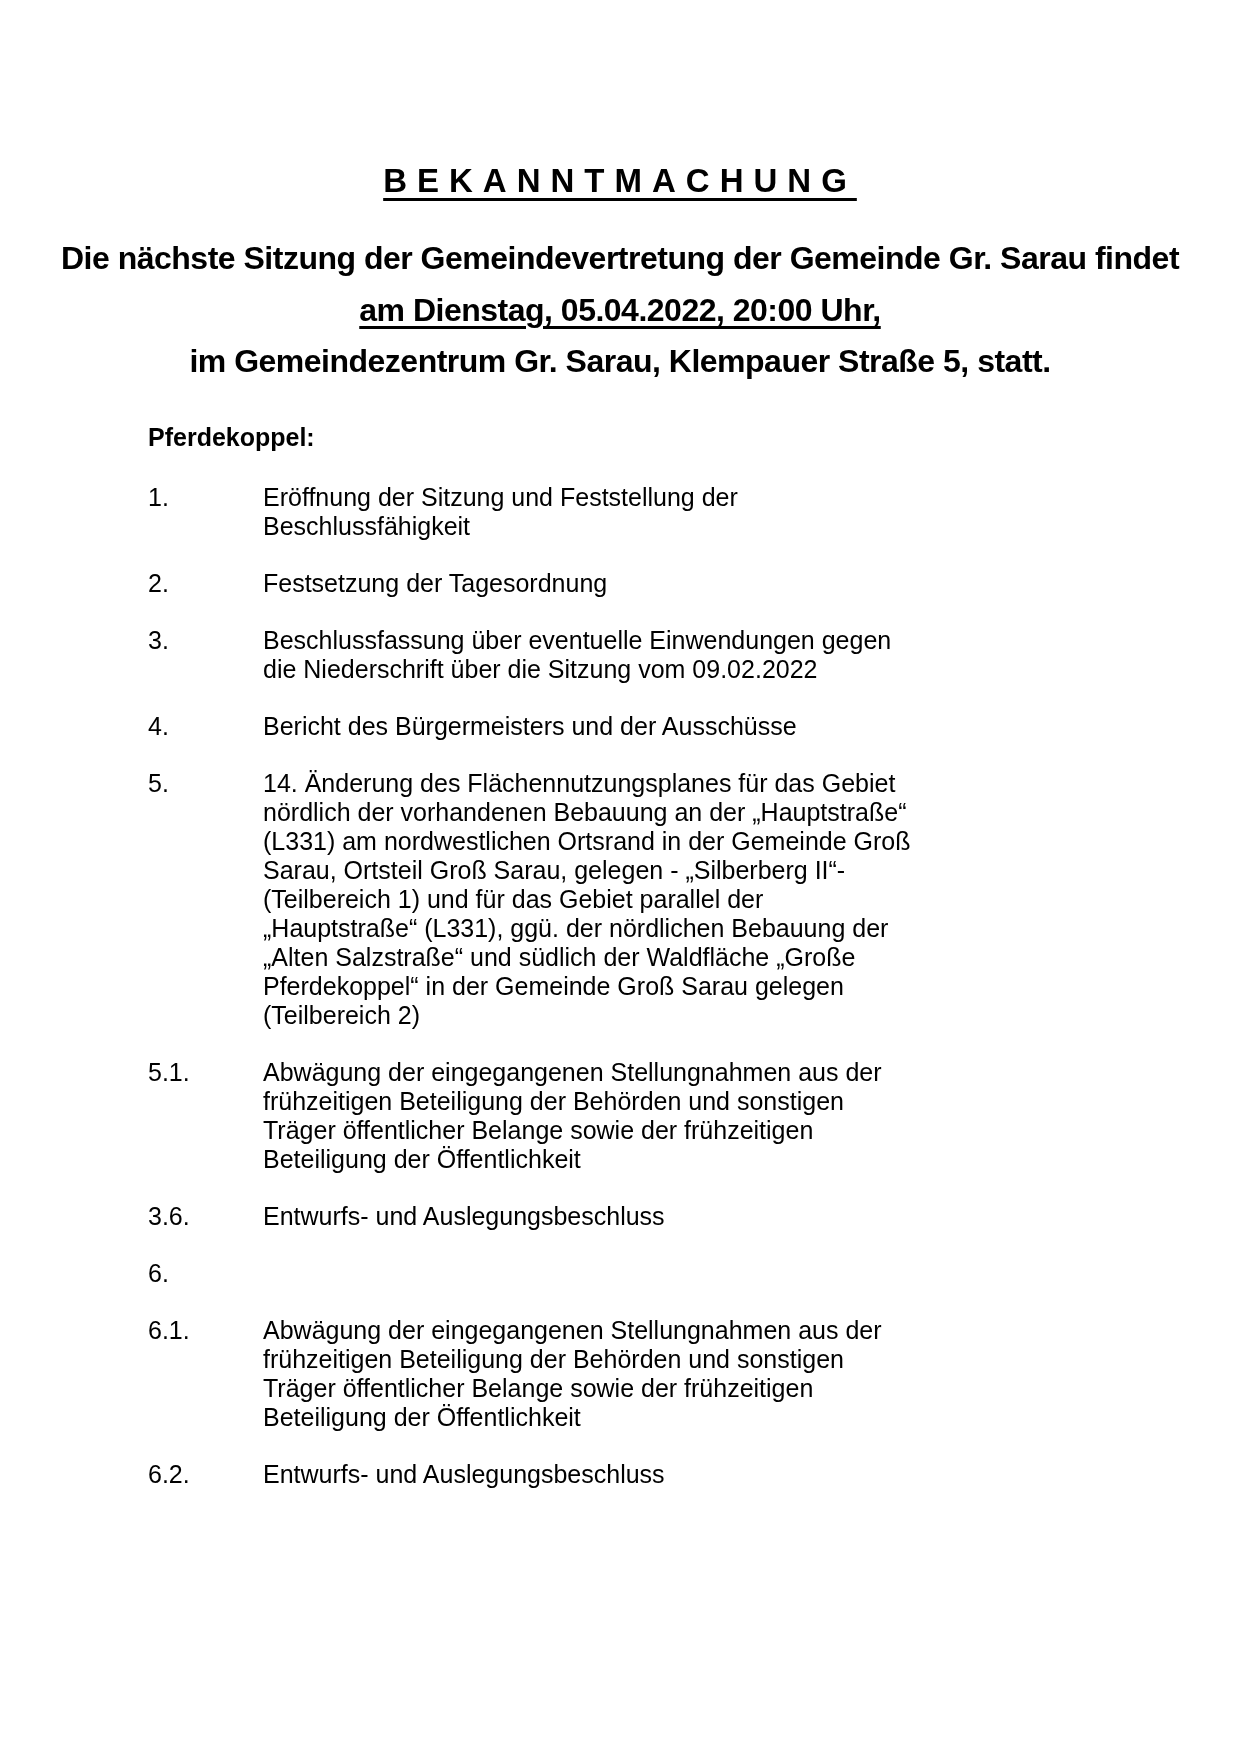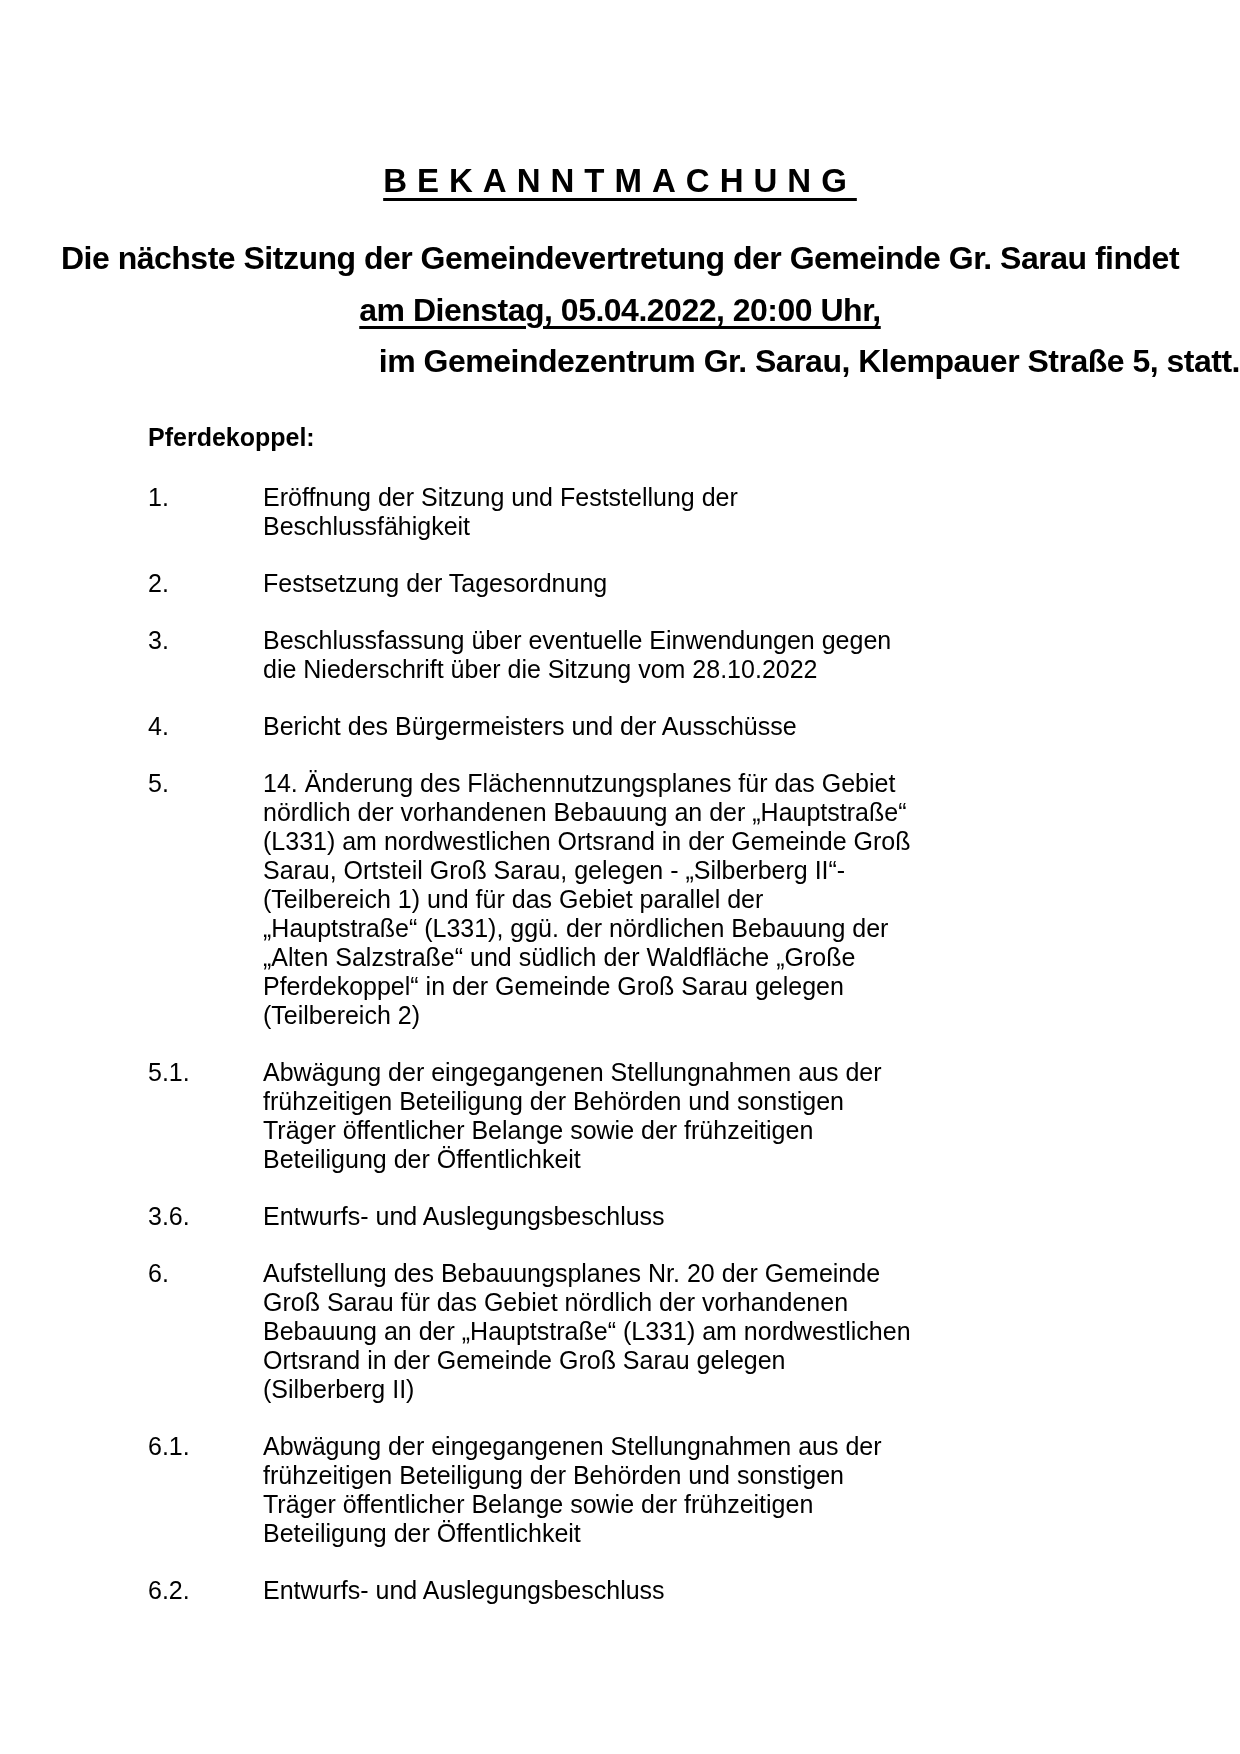--- a/index.html
+++ b/index.html
@@ -35,21 +35,21 @@
   }
   .intro-line {
     text-align: center;
     font-weight: bold;
     font-size: 32px;
     line-height: 34px;
     letter-spacing: -0.5px;
   }
   .intro-1 { margin-top: 40px; }
   .intro-2 { margin-top: 18px; }
-  .intro-3 { margin-top: 17px; text-align: right; }
+  .intro-3 { margin-top: 17px; }
   .intro-2 .underlined {
     text-decoration: underline;
     text-decoration-thickness: 2.5px;
     text-underline-offset: 5px;
   }
   .agenda-heading {
     margin: 45px 0 0 148px;
     font-size: 25px;
     line-height: 29px;
     font-weight: bold;
@@ -99,21 +99,21 @@
     </div>
 
     <div class="agenda-row">
       <div class="agenda-num">2.</div>
       <div class="agenda-text">Festsetzung der Tagesordnung</div>
     </div>
 
     <div class="agenda-row">
       <div class="agenda-num">3.</div>
       <div class="agenda-text">Beschlussfassung über eventuelle Einwendungen gegen
-die Niederschrift über die Sitzung vom 28.10.2022</div>
+die Niederschrift über die Sitzung vom 09.02.2022</div>
     </div>
 
     <div class="agenda-row">
       <div class="agenda-num">4.</div>
       <div class="agenda-text">Bericht des Bürgermeisters und der Ausschüsse</div>
     </div>
 
     <div class="agenda-row">
       <div class="agenda-num">5.</div>
       <div class="agenda-text">14. Änderung des Flächennutzungsplanes für das Gebiet
@@ -135,25 +135,20 @@
 Beteiligung der Öffentlichkeit</div>
     </div>
 
     <div class="agenda-row">
       <div class="agenda-num">3.6.</div>
       <div class="agenda-text">Entwurfs- und Auslegungsbeschluss</div>
     </div>
 
     <div class="agenda-row">
       <div class="agenda-num">6.</div>
-      <div class="agenda-text">Aufstellung des Bebauungsplanes Nr. 20 der Gemeinde
-Groß Sarau für das Gebiet nördlich der vorhandenen
-Bebauung an der „Hauptstraße“ (L331) am nordwestlichen
-Ortsrand in der Gemeinde Groß Sarau gelegen
-(Silberberg II)</div>
     </div>
 
     <div class="agenda-row">
       <div class="agenda-num">6.1.</div>
       <div class="agenda-text">Abwägung der eingegangenen Stellungnahmen aus der
 frühzeitigen Beteiligung der Behörden und sonstigen
 Träger öffentlicher Belange sowie der frühzeitigen
 Beteiligung der Öffentlichkeit</div>
     </div>
 

